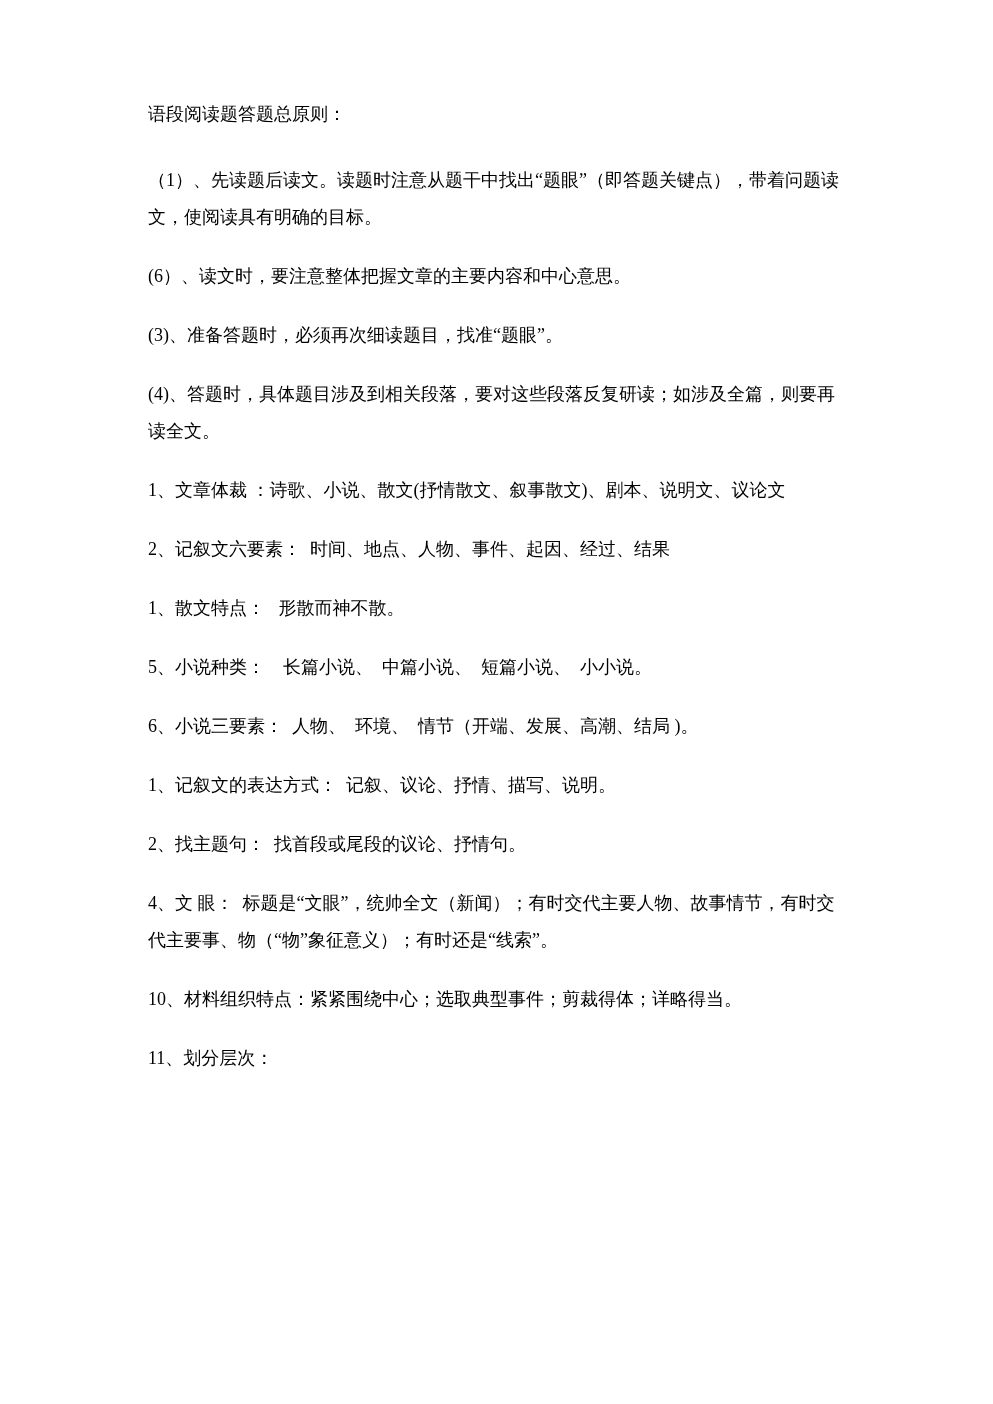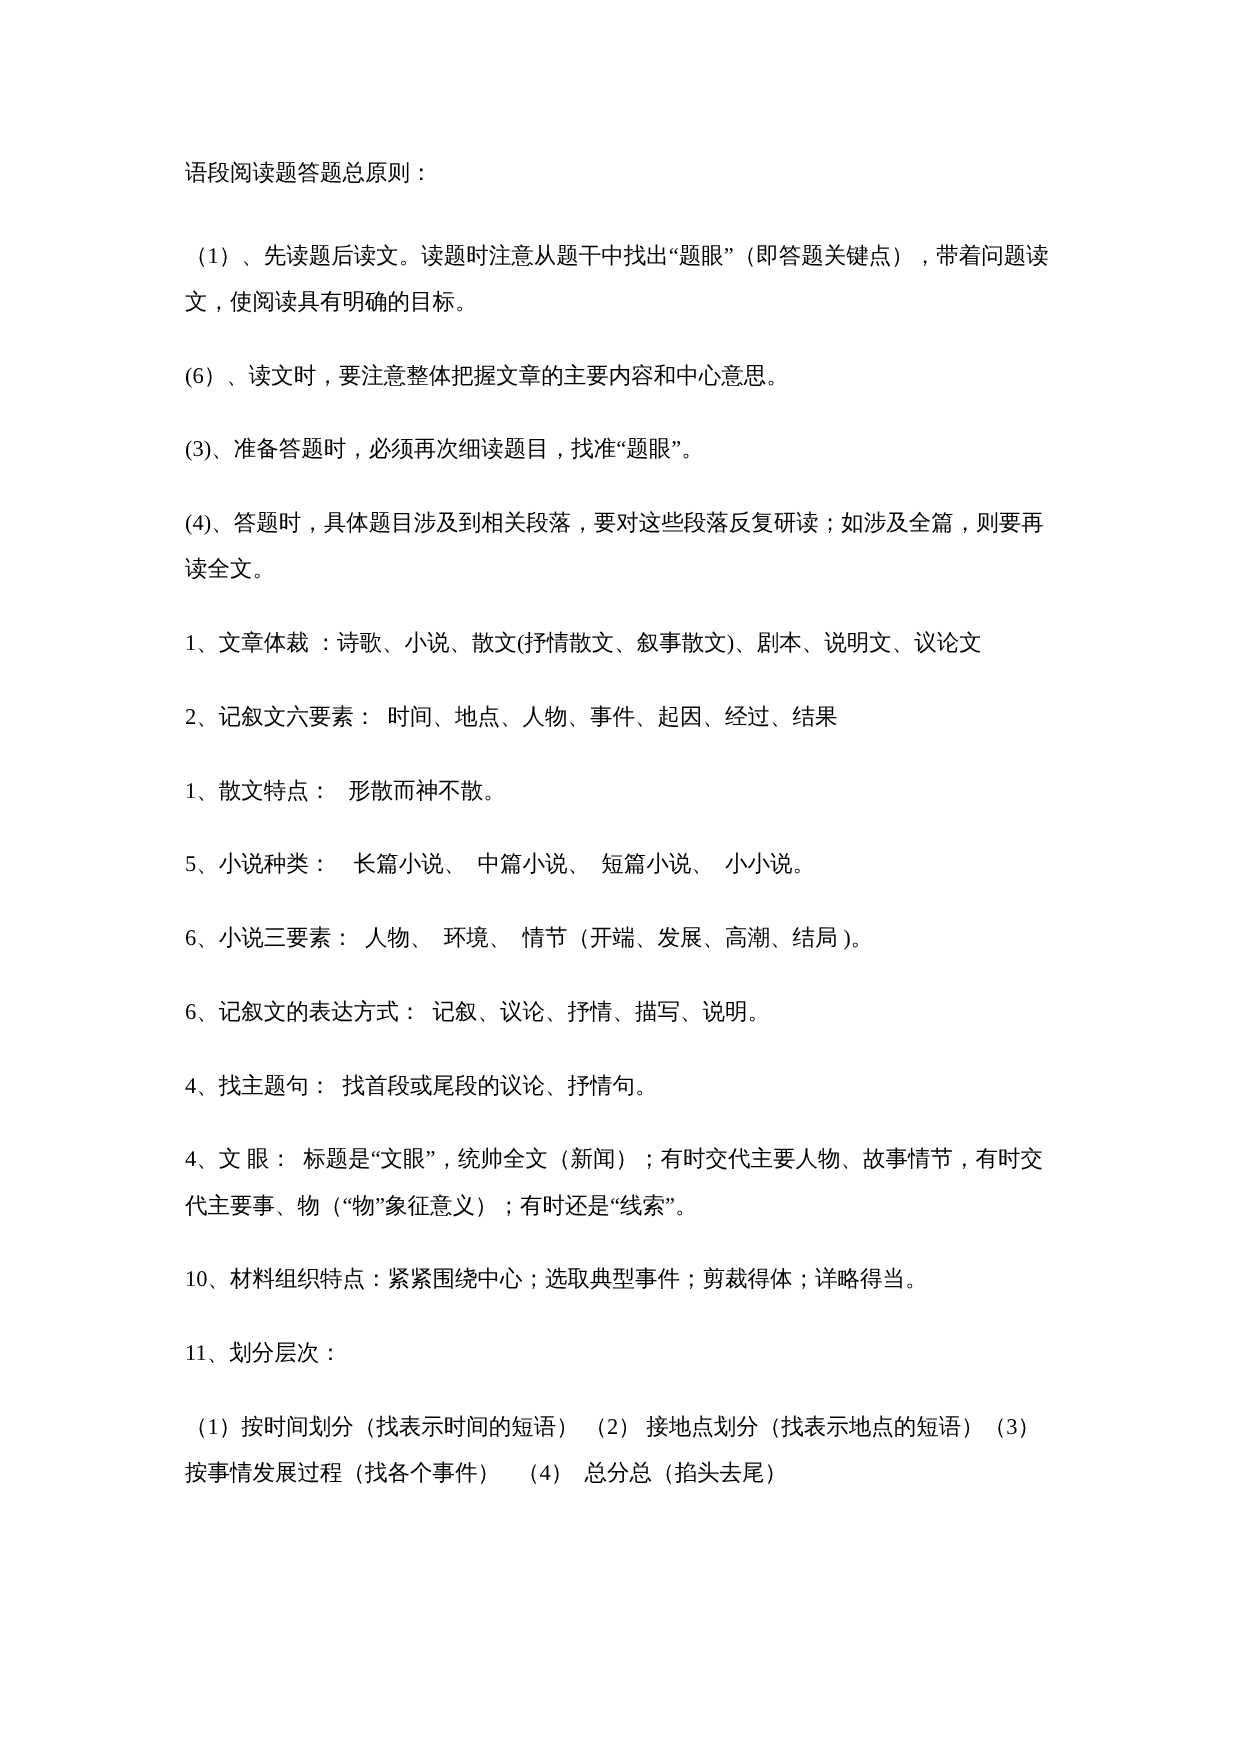--- a/index.html
+++ b/index.html
@@ -8,21 +8,21 @@
   }
   body {
     width: 993px;
     min-height: 1404px;
     background: #ffffff;
   }
   .page {
     box-sizing: border-box;
     width: 985px;
     min-height: 1404px;
-    padding: 120px 148px 40px 148px;
+    padding: 96px 148px 40px 148px;
     background: #ffffff;
   }
   .doc {
     width: 700px;
     color: #000000;
     font-family: "Liberation Serif", "DejaVu Serif", serif;
     font-size: 18px;
     line-height: 37px;
   }
   .doc p {
@@ -43,20 +43,19 @@
     <p class="doc-title">语段阅读题答题总原则：</p>
     <p>（1）、先读题后读文。读题时注意从题干中找出“题眼”（即答题关键点），带着问题读文，使阅读具有明确的目标。</p>
     <p>(6）、读文时，要注意整体把握文章的主要内容和中心意思。</p>
     <p>(3)、准备答题时，必须再次细读题目，找准“题眼”。</p>
     <p>(4)、答题时，具体题目涉及到相关段落，要对这些段落反复研读；如涉及全篇，则要再读全文。</p>
     <p>1、文章体裁 ：诗歌、小说、散文(抒情散文、叙事散文)、剧本、说明文、议论文</p>
     <p>2、记叙文六要素：  时间、地点、人物、事件、起因、经过、结果</p>
     <p>1、散文特点：   形散而神不散。</p>
     <p>5、小说种类：    长篇小说、  中篇小说、  短篇小说、  小小说。</p>
     <p>6、小说三要素：  人物、  环境、  情节（开端、发展、高潮、结局 )。</p>
-    <p>6、记叙文的表达方式：  记叙、议论、抒情、描写、说明。</p>
-    <p>4、找主题句：  找首段或尾段的议论、抒情句。</p>
+    <p>1、记叙文的表达方式：  记叙、议论、抒情、描写、说明。</p>
+    <p>2、找主题句：  找首段或尾段的议论、抒情句。</p>
     <p>4、文 眼：  标题是“文眼”，统帅全文（新闻）；有时交代主要人物、故事情节，有时交代主要事、物（“物”象征意义）；有时还是“线索”。</p>
     <p>10、材料组织特点：紧紧围绕中心；选取典型事件；剪裁得体；详略得当。</p>
     <p>11、划分层次：</p>
-    <p>（1）按时间划分（找表示时间的短语） （2） 接地点划分（找表示地点的短语）（3）按事情发展过程（找各个事件）   （4）  总分总（掐头去尾）</p>
   </div>
 </div>
 
 </body></html>

